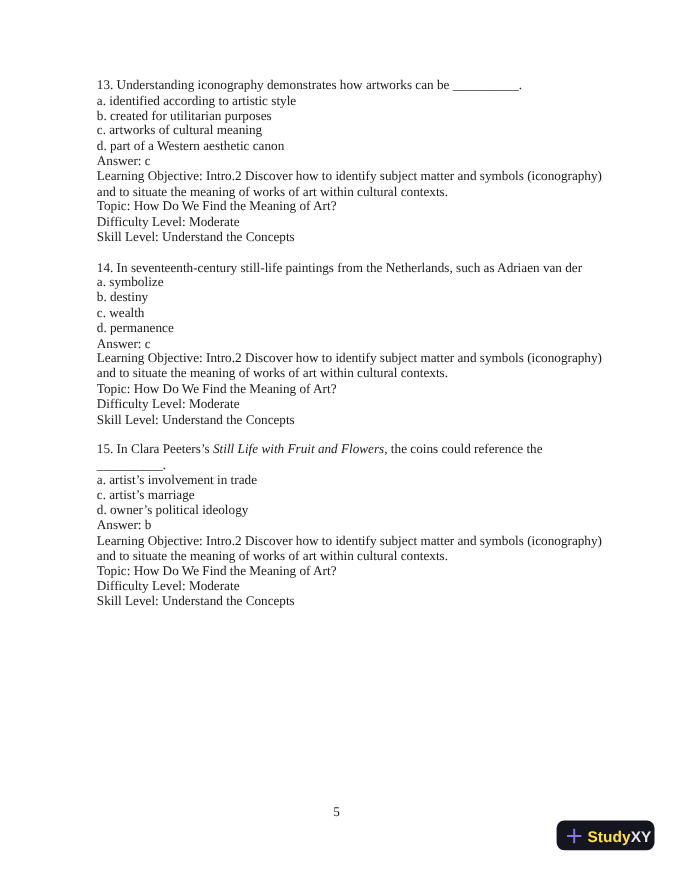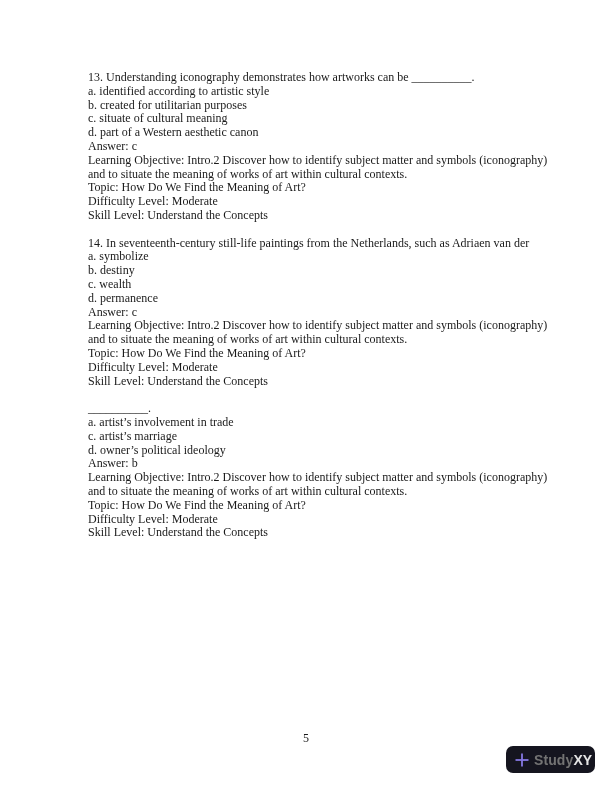--- a/index.html
+++ b/index.html
@@ -64,21 +64,21 @@
 </head>
 <body>
 
 <div class="page">
 
   <div class="content" id="questions-container">
       <div class="question">
         <div class="line stem"><span>13. Understanding iconography demonstrates how artworks can be __________.</span></div>
         <div class="line choice">a. identified according to artistic style</div>
         <div class="line choice">b. created for utilitarian purposes</div>
-        <div class="line choice">c. situate of cultural meaning</div>
+        <div class="line choice">c. artworks of cultural meaning</div>
         <div class="line choice">d. part of a Western aesthetic canon</div>
         <div class="line answer">Answer: c</div>
         <div class="line meta">Learning Objective: Intro.2 Discover how to identify subject matter and symbols (iconography)</div>
         <div class="line meta">and to situate the meaning of works of art within cultural contexts.</div>
         <div class="line meta">Topic: How Do We Find the Meaning of Art?</div>
         <div class="line meta">Difficulty Level: Moderate</div>
         <div class="line meta">Skill Level: Understand the Concepts</div>
       </div>
       <div class="question">
         <div class="line stem"><span>14. In seventeenth-century still-life paintings from the Netherlands, such as Adriaen van der</span></div>
@@ -87,36 +87,37 @@
         <div class="line choice">c. wealth</div>
         <div class="line choice">d. permanence</div>
         <div class="line answer">Answer: c</div>
         <div class="line meta">Learning Objective: Intro.2 Discover how to identify subject matter and symbols (iconography)</div>
         <div class="line meta">and to situate the meaning of works of art within cultural contexts.</div>
         <div class="line meta">Topic: How Do We Find the Meaning of Art?</div>
         <div class="line meta">Difficulty Level: Moderate</div>
         <div class="line meta">Skill Level: Understand the Concepts</div>
       </div>
       <div class="question">
+        <div class="line stem"><span>15. In Clara Peeters’s </span><span class="italic">Still Life with Fruit and Flowers</span><span>, the coins could reference the</span></div>
         <div class="line stem"><span>__________.</span></div>
         <div class="line choice">a. artist’s involvement in trade</div>
         <div class="line choice">c. artist’s marriage</div>
         <div class="line choice">d. owner’s political ideology</div>
         <div class="line answer">Answer: b</div>
         <div class="line meta">Learning Objective: Intro.2 Discover how to identify subject matter and symbols (iconography)</div>
         <div class="line meta">and to situate the meaning of works of art within cultural contexts.</div>
         <div class="line meta">Topic: How Do We Find the Meaning of Art?</div>
         <div class="line meta">Difficulty Level: Moderate</div>
         <div class="line meta">Skill Level: Understand the Concepts</div>
       </div>
     </div>
 
   <div class="footer-pagenum">5</div>
 
   <div class="logo-badge" style="background: rgb(21, 21, 31);">
     <svg class="logo-plus" width="14" height="14" viewBox="0 0 14 14">
       <line x1="7" y1="0.5" x2="7" y2="13.5" stroke-width="1.8" stroke="#8578e2"></line>
       <line x1="0.5" y1="7" x2="13.5" y2="7" stroke-width="1.8" stroke="#8578e2"></line>
     </svg>
-    <span class="logo-text"><span style="color: #737373;">Study</span><span id="logo-xy" style="color: #e5e5e5;">XY</span></span>
+    <span class="logo-text"><span style="color: #fde047;">Study</span><span id="logo-xy" style="color: #e5e5e5;">XY</span></span>
   </div>
 
 </div>
 
 </body></html>

